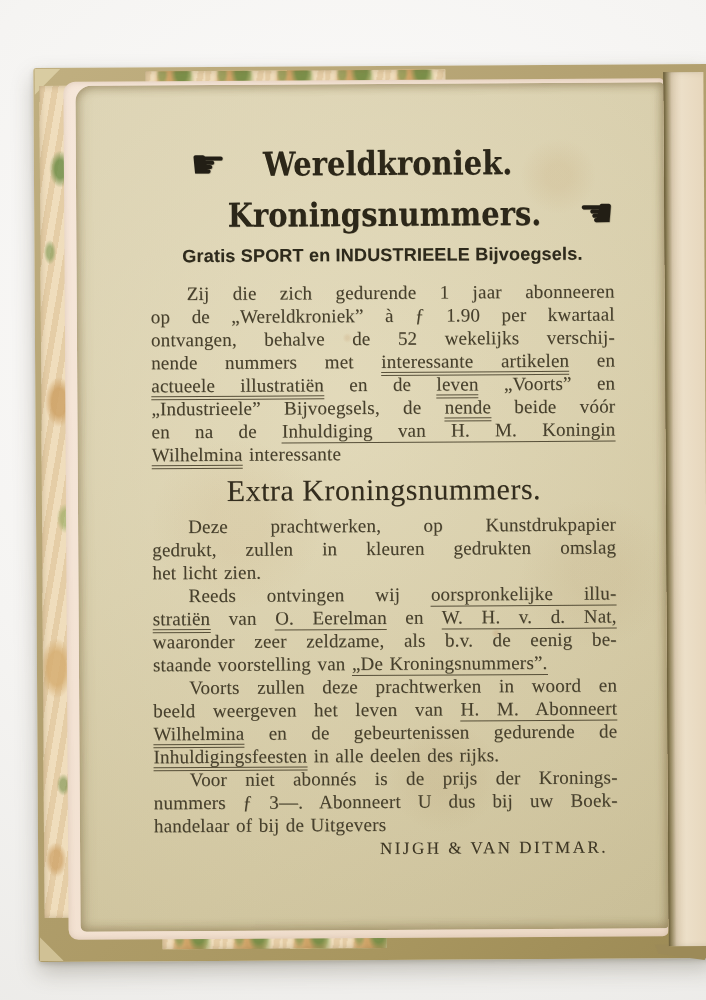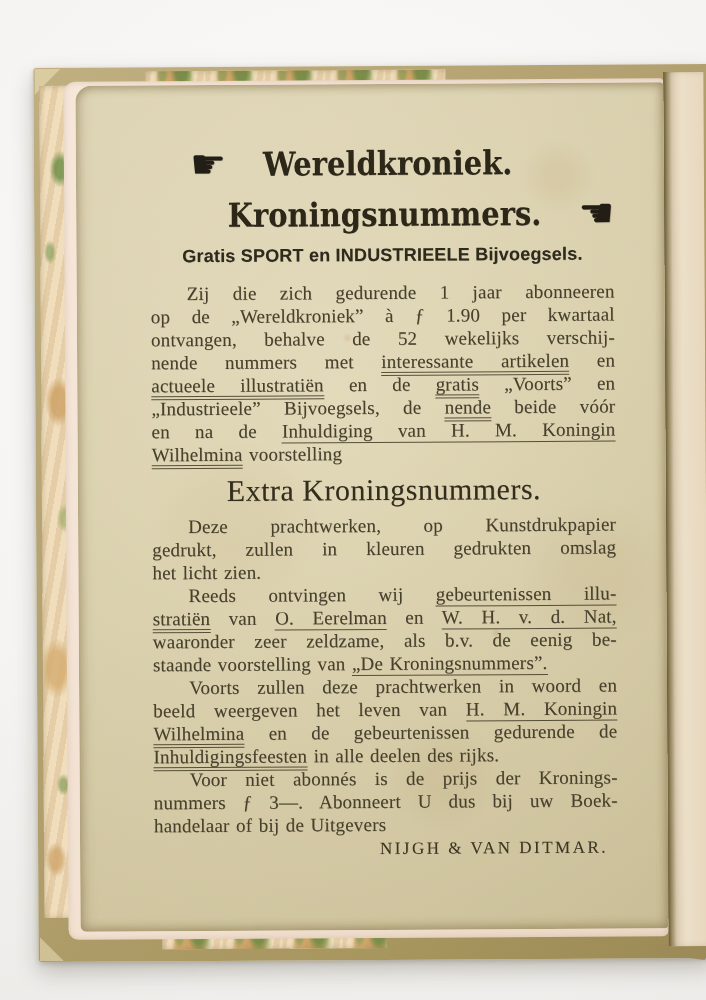--- a/index.html
+++ b/index.html
@@ -154,40 +154,40 @@
           </div>
           <div class="mast-sub">Gratis SPORT en INDUSTRIEELE Bijvoegsels.</div>
         </div>
 
         <div class="flow">
             <div class="para">
               <div class="line indent"><span>Zij die zich gedurende 1 jaar abonneeren</span></div>
               <div class="line"><span>op de „Wereldkroniek” à ƒ 1.90 per kwartaal</span></div>
               <div class="line"><span>ontvangen, behalve de 52 wekelijks verschij-</span></div>
               <div class="line"><span>nende nummers met </span><span class="u2">interessante artikelen</span><span> en</span></div>
-              <div class="line"><span class="u2">actueele illustratiën</span><span> en de </span><span class="u2">gratis</span><span> „Voorts” en</span></div>
+              <div class="line"><span class="u2">actueele illustratiën</span><span> en de </span><span class="u2">leven</span><span> „Voorts” en</span></div>
               <div class="line"><span>„Industrieele” Bijvoegsels, de </span><span class="u2">nende</span><span> beide vóór</span></div>
               <div class="line"><span>en na de </span><span class="u1">Inhuldiging van H. M. Koningin</span></div>
-              <div class="line last"><span class="u2">Wilhelmina</span><span> voorstelling</span></div>
+              <div class="line last"><span class="u2">Wilhelmina</span><span> interessante</span></div>
             </div>
             <div class="h2">Extra Kroningsnummers.</div>
             <div class="para">
               <div class="line indent"><span>Deze prachtwerken, op Kunstdrukpapier</span></div>
               <div class="line"><span>gedrukt, zullen in kleuren gedrukten omslag</span></div>
               <div class="line last"><span>het licht zien.</span></div>
             </div>
             <div class="para">
-              <div class="line indent"><span>Reeds ontvingen wij </span><span class="u1">gebeurtenissen illu-</span></div>
+              <div class="line indent"><span>Reeds ontvingen wij </span><span class="u1">oorspronkelijke illu-</span></div>
               <div class="line"><span class="u2">stratiën</span><span> van </span><span class="u1">O. Eerelman</span><span> en </span><span class="u1">W. H. v. d. Nat,</span></div>
               <div class="line"><span>waaronder zeer zeldzame, als b.v. de eenig be-</span></div>
               <div class="line last"><span>staande voorstelling van </span><span class="u1">„De Kroningsnummers”.</span></div>
             </div>
             <div class="para">
               <div class="line indent"><span>Voorts zullen deze prachtwerken in woord en</span></div>
-              <div class="line"><span>beeld weergeven het leven van </span><span class="u1">H. M. Koningin</span></div>
+              <div class="line"><span>beeld weergeven het leven van </span><span class="u1">H. M. Abonneert</span></div>
               <div class="line"><span class="u2">Wilhelmina</span><span> en de gebeurtenissen gedurende de</span></div>
               <div class="line last"><span class="u2">Inhuldigingsfeesten</span><span> in alle deelen des rijks.</span></div>
             </div>
             <div class="para">
               <div class="line indent"><span>Voor niet abonnés is de prijs der Kronings-</span></div>
               <div class="line"><span>nummers ƒ 3—. Abonneert U dus bij uw Boek-</span></div>
               <div class="line last"><span>handelaar of bij de Uitgevers</span></div>
             </div>
             <div class="signature">NIJGH &amp; VAN DITMAR.</div>
           </div>

